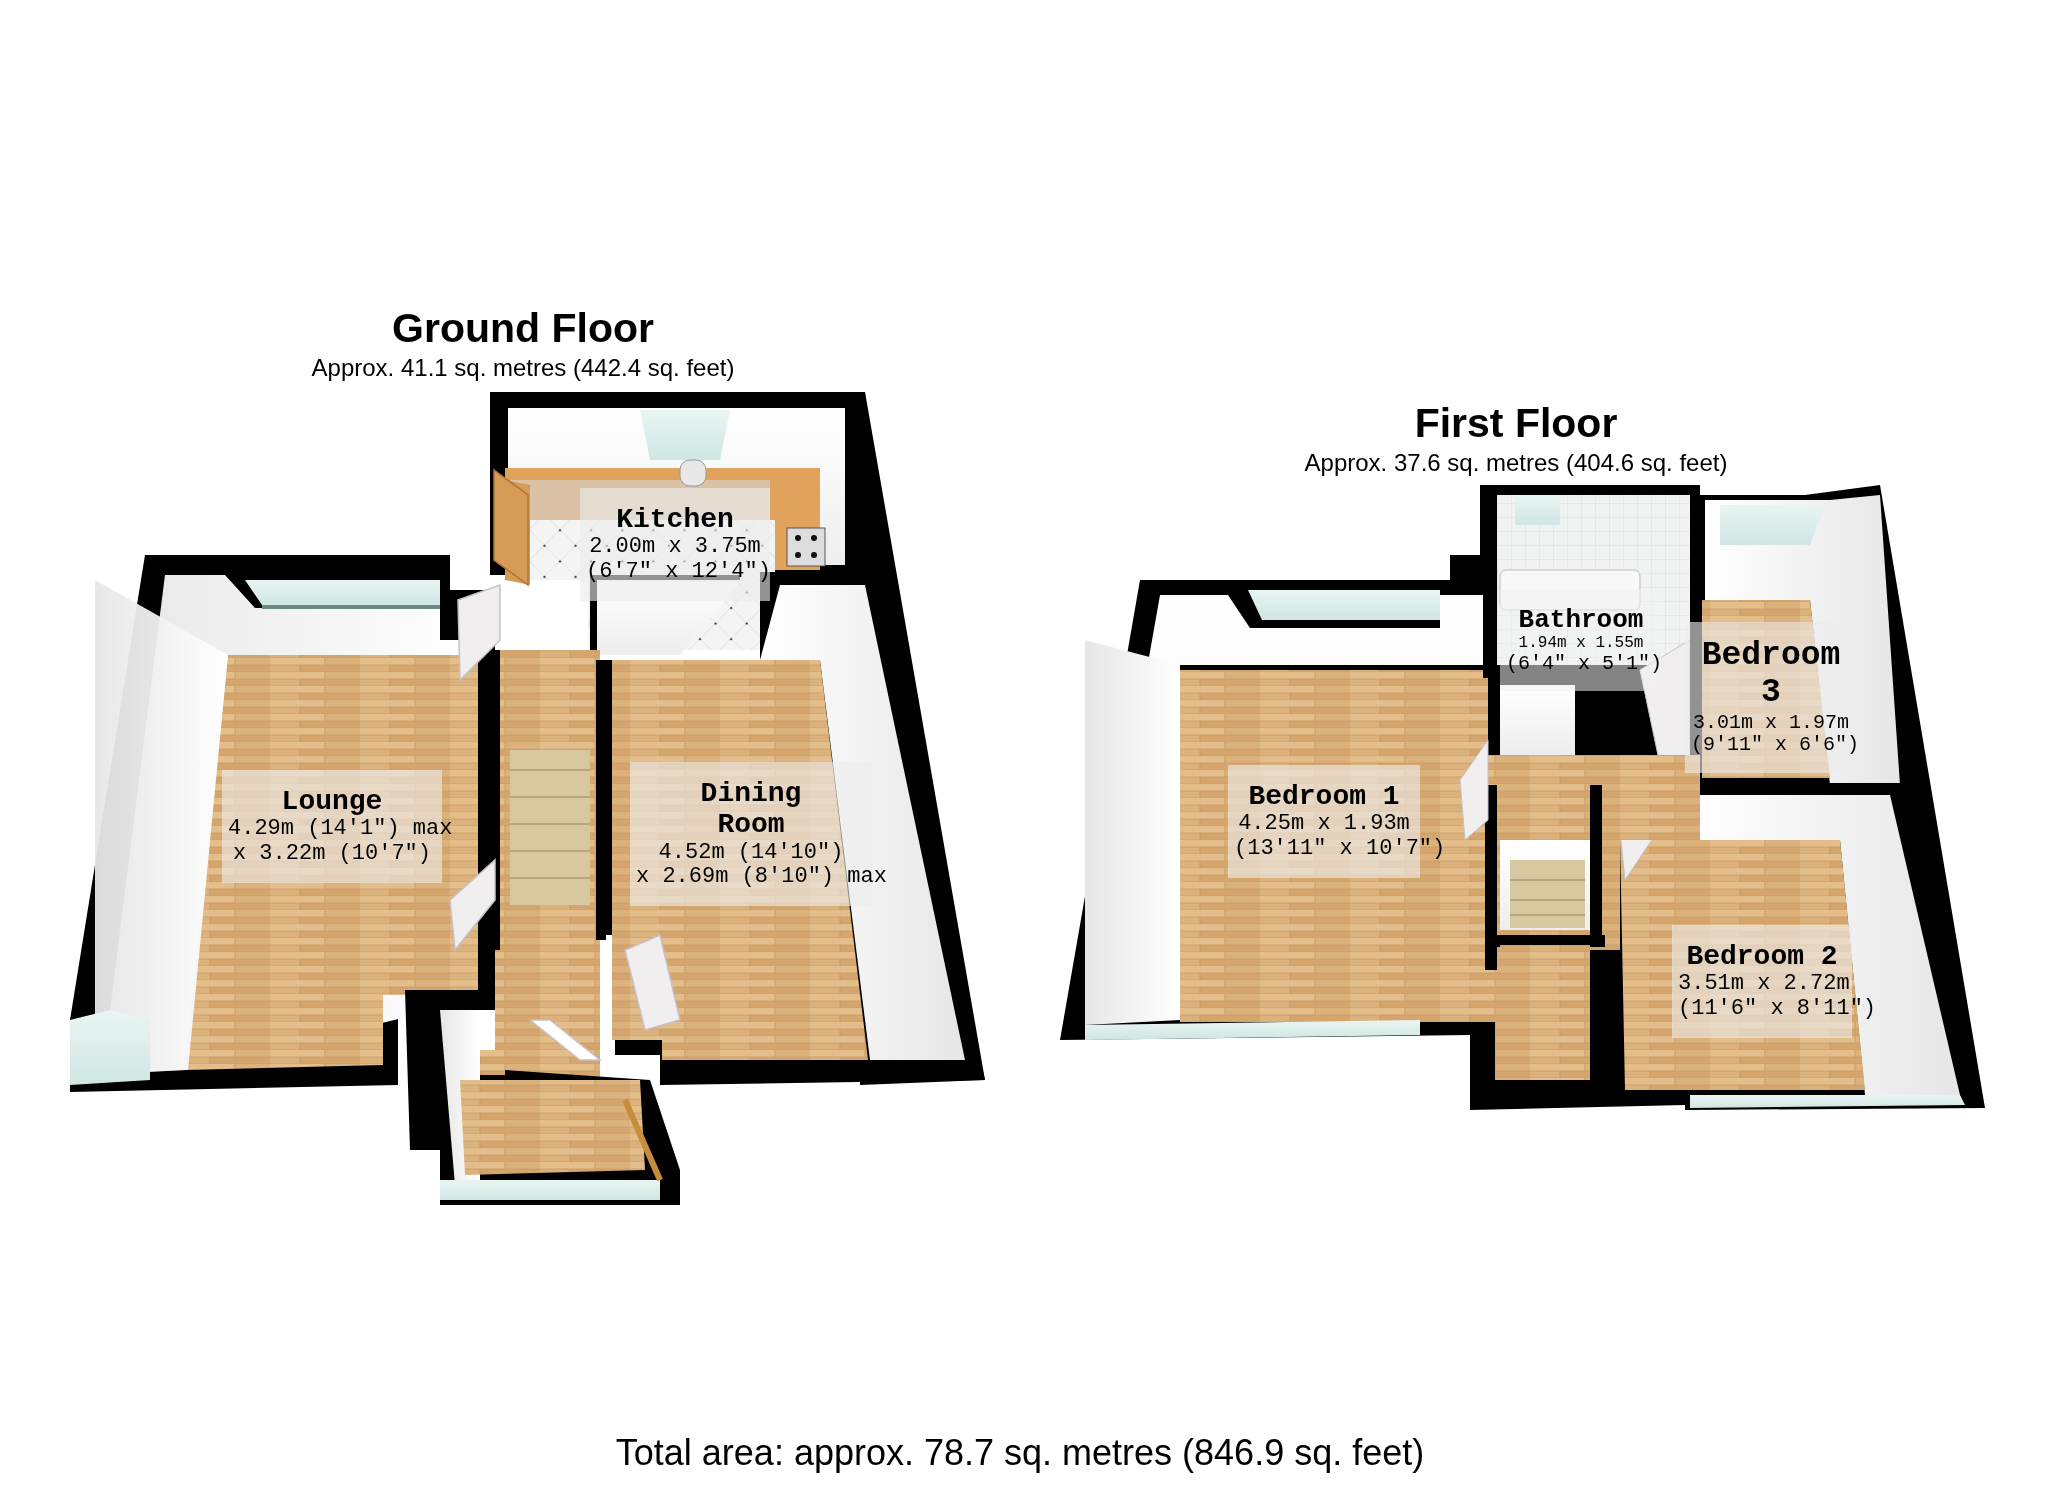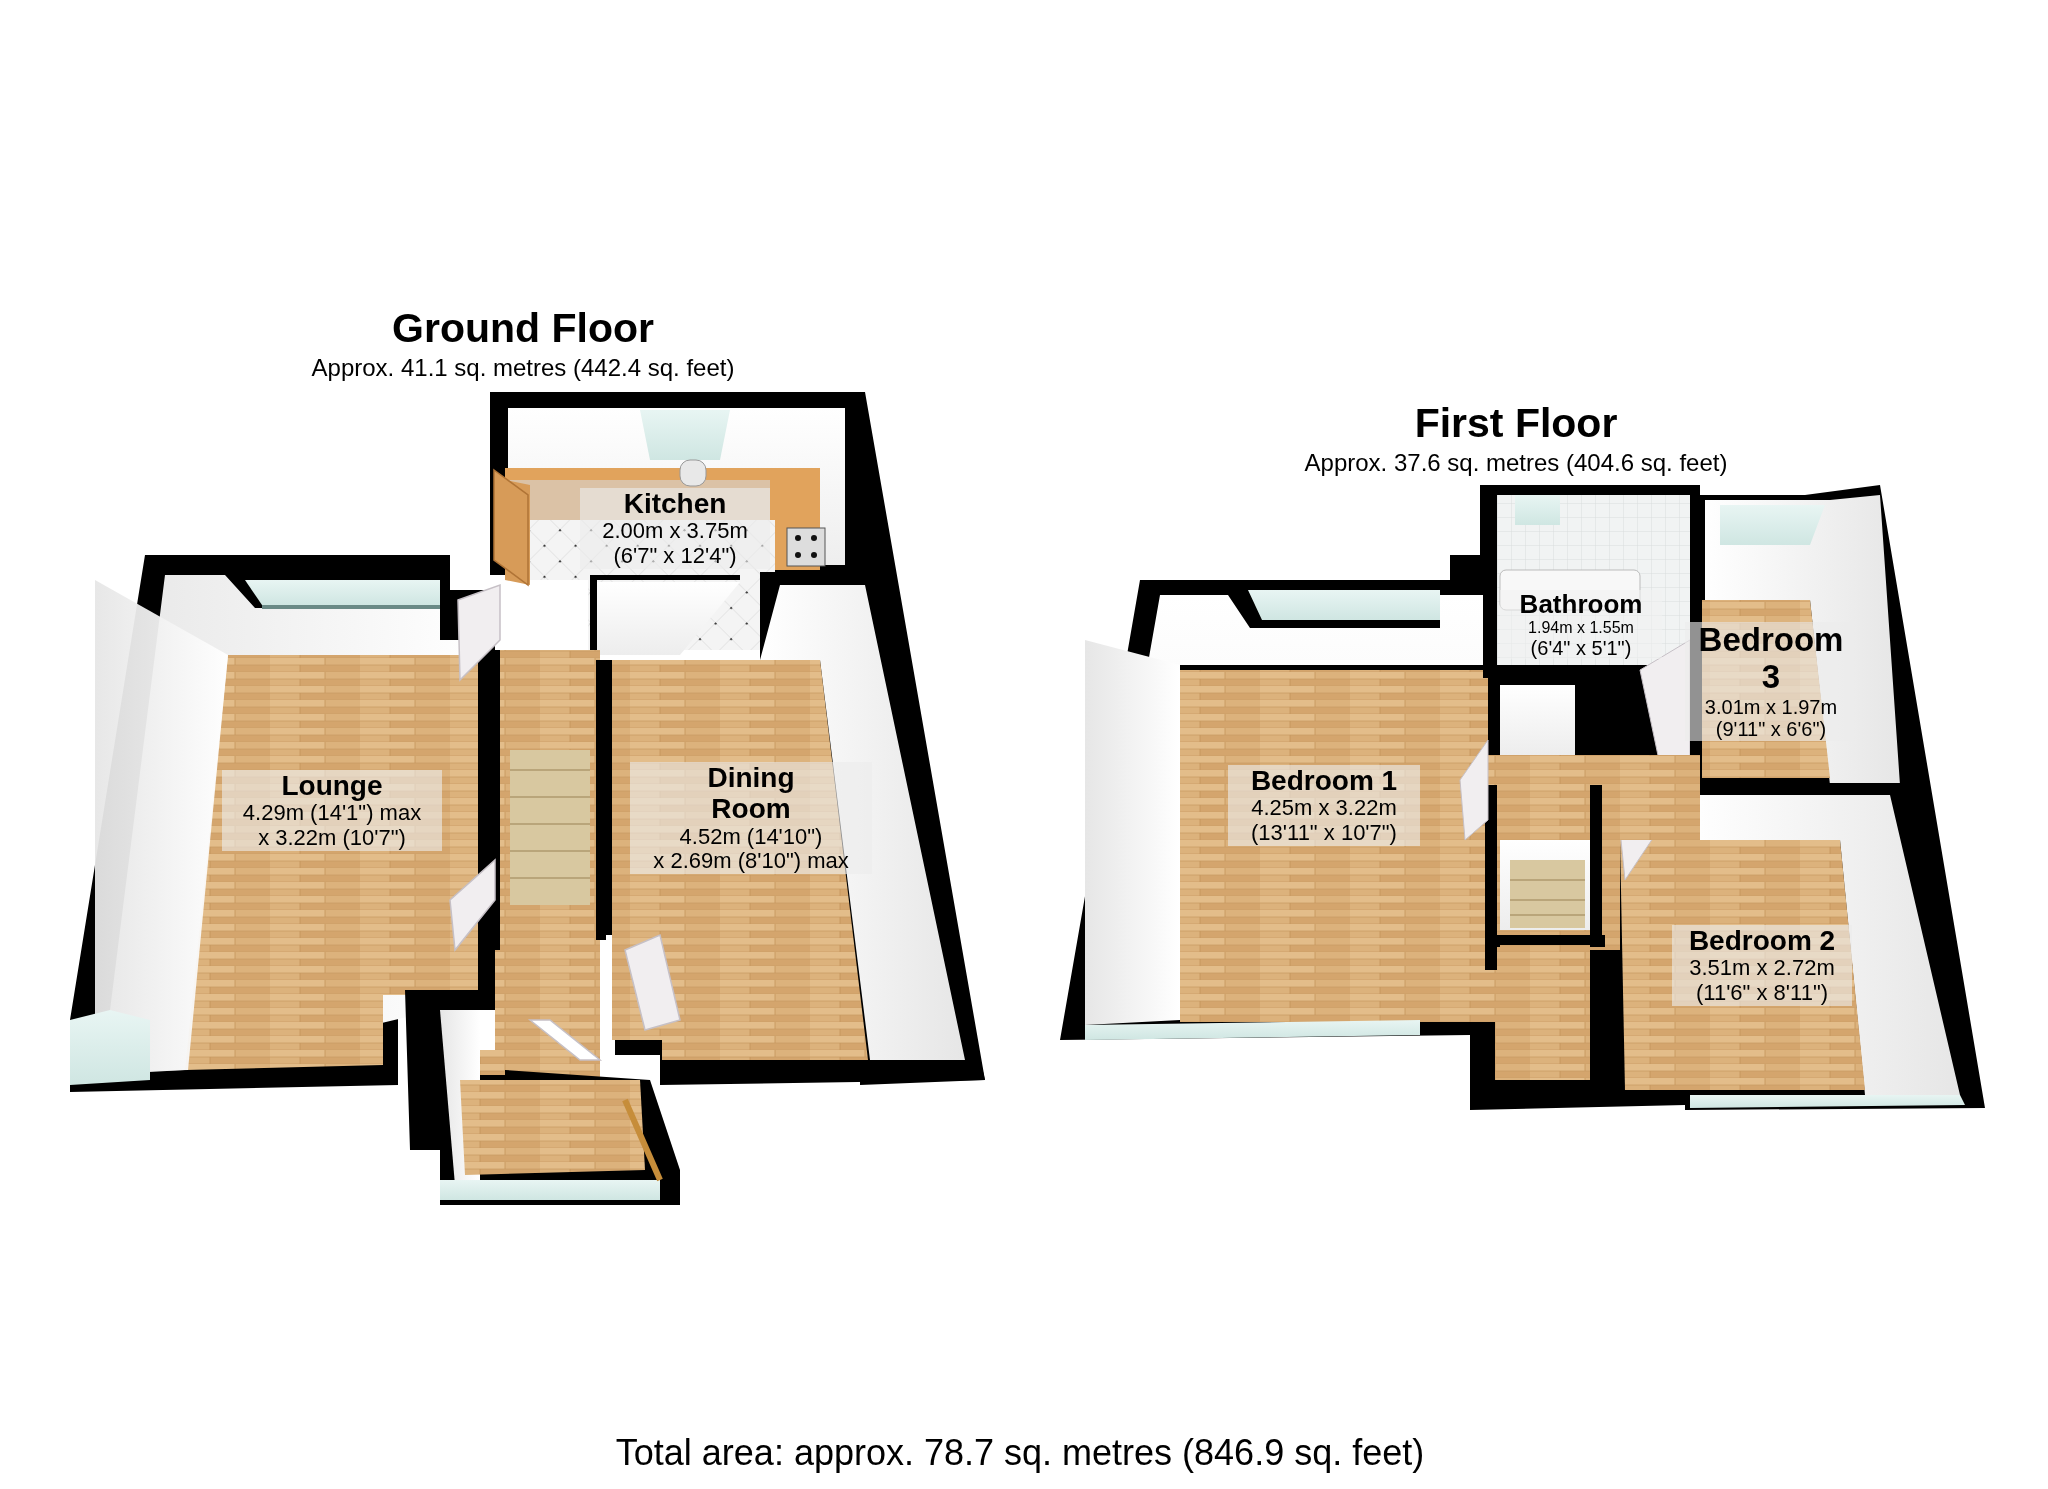--- a/index.html
+++ b/index.html
@@ -2,21 +2,21 @@
 <html><head>
 <meta charset="utf-8">
 <style>
   html, body { margin: 0; padding: 0; background: #ffffff; }
   body { width: 2048px; height: 1489px; position: relative; overflow: hidden;
          font-family: "Liberation Sans", "DejaVu Sans", sans-serif; color: #000; }
   .floor-title { position: absolute; font-weight: bold; font-size: 41px; text-align: center; white-space: nowrap; transform: translateX(-50%); }
   .floor-sub { position: absolute; font-size: 24px; text-align: left; white-space: nowrap; transform: translateX(-50%); }
   .total { position: absolute; font-size: 36px; white-space: nowrap; transform: translateX(-50%); transform-origin: center; }
   svg.plan { position: absolute; left: 0; top: 0; width: 2048px; height: 1489px; }
-  .label { position: absolute; background: rgba(235,235,235,0.62); text-align: center; line-height: 1.12; padding: 0 6px; }
+  .label { position: absolute; background: rgba(235,235,235,0.62); text-align: center; line-height: 1.12; padding: 16px 6px; font-family: Liberation Mono, monospace; }
   .label .name { font-weight: bold; font-size: 28px; display: block; }
   .label .dim { font-size: 22px; display: block; white-space: nowrap; }
 </style>
 </head>
 <body>
 
 <svg class="plan" viewBox="0 0 2048 1489" xmlns="http://www.w3.org/2000/svg">
   <defs>
     <pattern id="wood" width="90" height="14" patternUnits="userSpaceOnUse">
       <rect width="90" height="14" fill="#dcb27c"></rect>
@@ -208,21 +208,21 @@
 </div>
 
 <div class="label" style="left:1685px; top:622px; width:160px;">
   <span class="name" style="font-size:33px;">Bedroom 3</span>
   <span class="dim" style="font-size:20px;">3.01m x 1.97m</span>
   <span class="dim" style="font-size:20px;">(9'11" x 6'6")</span>
 </div>
 
 <div class="label" style="left:1228px; top:765px; width:180px;">
   <span class="name">Bedroom 1</span>
-  <span class="dim">4.25m x 3.22m</span>
+  <span class="dim">4.25m x 1.93m</span>
   <span class="dim">(13'11" x 10'7")</span>
 </div>
 
 <div class="label" style="left:1672px; top:925px; width:168px;">
   <span class="name">Bedroom 2</span>
   <span class="dim">3.51m x 2.72m</span>
   <span class="dim">(11'6" x 8'11")</span>
 </div>
 
 <div class="total" style="left:1020px; top:1432px;">Total area: approx. 78.7 sq. metres (846.9 sq. feet)</div>

